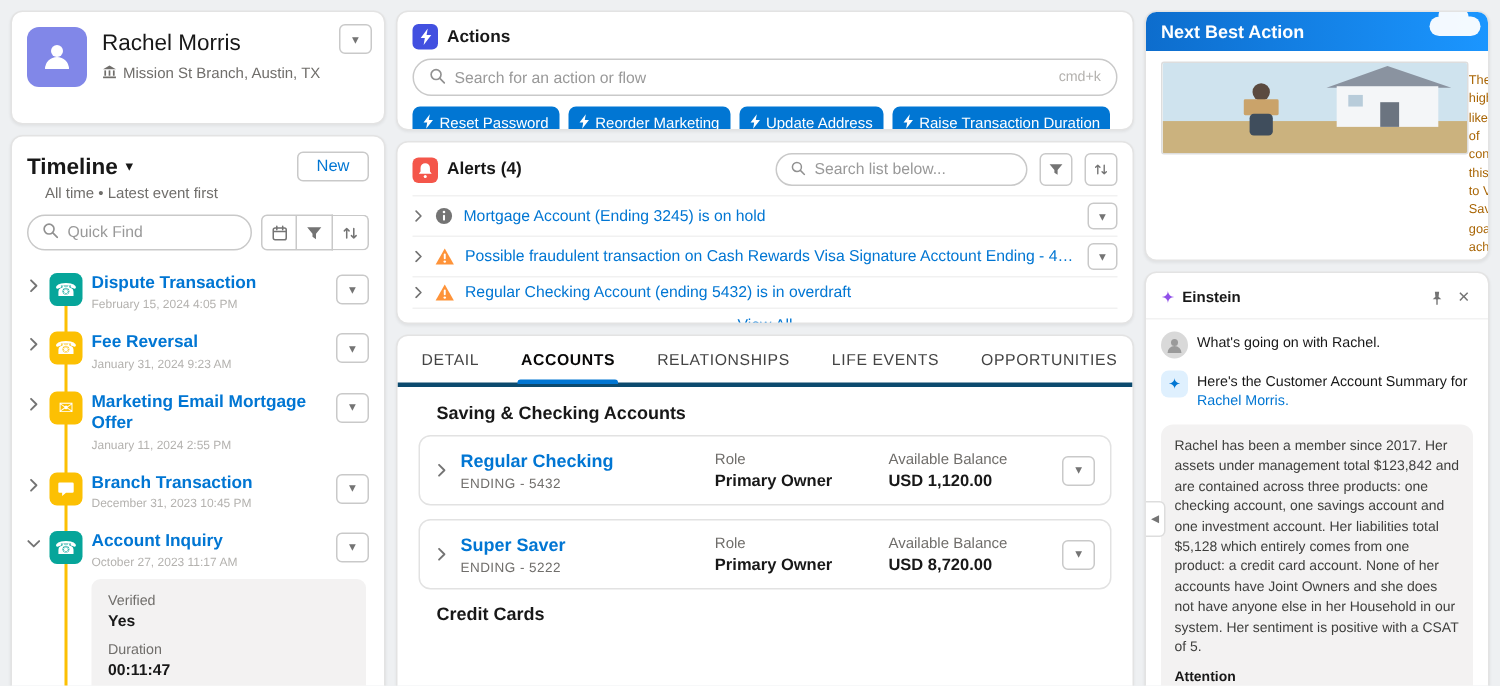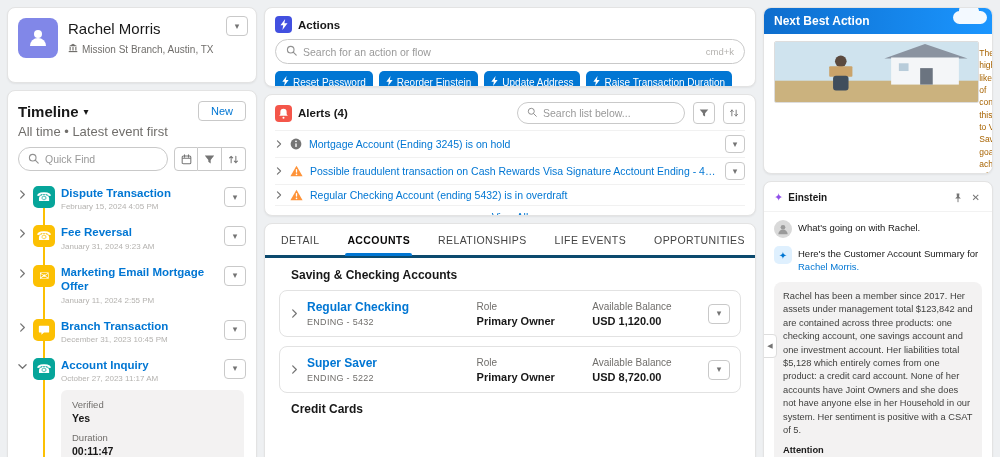--- a/index.html
+++ b/index.html
@@ -30,21 +30,21 @@
   .profile .menu-btn { position:absolute; top:8px; right:8px; }
   .p-name { font-size:15px; font-weight:400; color:#181818; margin-top:2px; }
   .p-branch { display:flex; align-items:center; gap:4px; color:#706e6b; font-size:10px; margin-top:6px; }
 
   
   .timeline { flex:1; padding:10px 10px 0; display:flex; flex-direction:column; }
   .tl-header { display:flex; align-items:center; justify-content:space-between; }
   .tl-title { font-size:15px; font-weight:700; display:flex; align-items:center; gap:5px; }
   .tl-caret { font-size:10px; color:#181818; }
   .new-btn { border:1px solid #c9c9c9; border-radius:4px; background:#fff; color:#0176d3; font-size:11px; padding:3px 12px; cursor:pointer; }
-  .tl-sub { font-size:13px; color:#706e6b; margin:3px 0 8px; }
+  .tl-sub { font-size:10px; color:#706e6b; margin:3px 12px 8px; }
   .tl-toolbar { display:flex; gap:6px; align-items:flex-start; margin-bottom:4px; }
   .tl-toolbar .search-box { flex:1; }
   .btn-group { display:flex; }
   .btn-group .icon-btn { border-left-width:0; }
   .btn-group .icon-btn:first-child { border-left-width:1px; border-radius:4px 0 0 4px; }
   .btn-group .icon-btn:last-child { border-radius:0 4px 4px 0; }
   .tl-body { position:relative; flex:1; overflow:hidden; padding-top:4px; }
   .tl-line { position:absolute; left:25px; top:14px; bottom:0; width:2px; background:#fcc003; }
   .tl-item { display:flex; align-items:flex-start; gap:6px; padding:7px 0; position:relative; }
   .tl-item .chev { margin-top:4px; }
@@ -348,21 +348,21 @@
         <button class="blue-btn">
           <span><svg width="7" height="10" viewBox="0 0 10 14">
                 <path d="M6.5 0 .5 8H4L3 14 9.5 5.5H5.5Z" fill="#fff"></path>
               </svg></span>
           <span>Reset Password</span>
         </button>
         <button class="blue-btn">
           <span><svg width="7" height="10" viewBox="0 0 10 14">
                 <path d="M6.5 0 .5 8H4L3 14 9.5 5.5H5.5Z" fill="#fff"></path>
               </svg></span>
-          <span>Reorder Einstein</span>
+          <span>Reorder Marketing</span>
         </button>
         <button class="blue-btn">
           <span><svg width="7" height="10" viewBox="0 0 10 14">
                 <path d="M6.5 0 .5 8H4L3 14 9.5 5.5H5.5Z" fill="#fff"></path>
               </svg></span>
           <span>Update Address</span>
         </button>
         <button class="blue-btn">
           <span><svg width="7" height="10" viewBox="0 0 10 14">
                 <path d="M6.5 0 .5 8H4L3 14 9.5 5.5H5.5Z" fill="#fff"></path>

